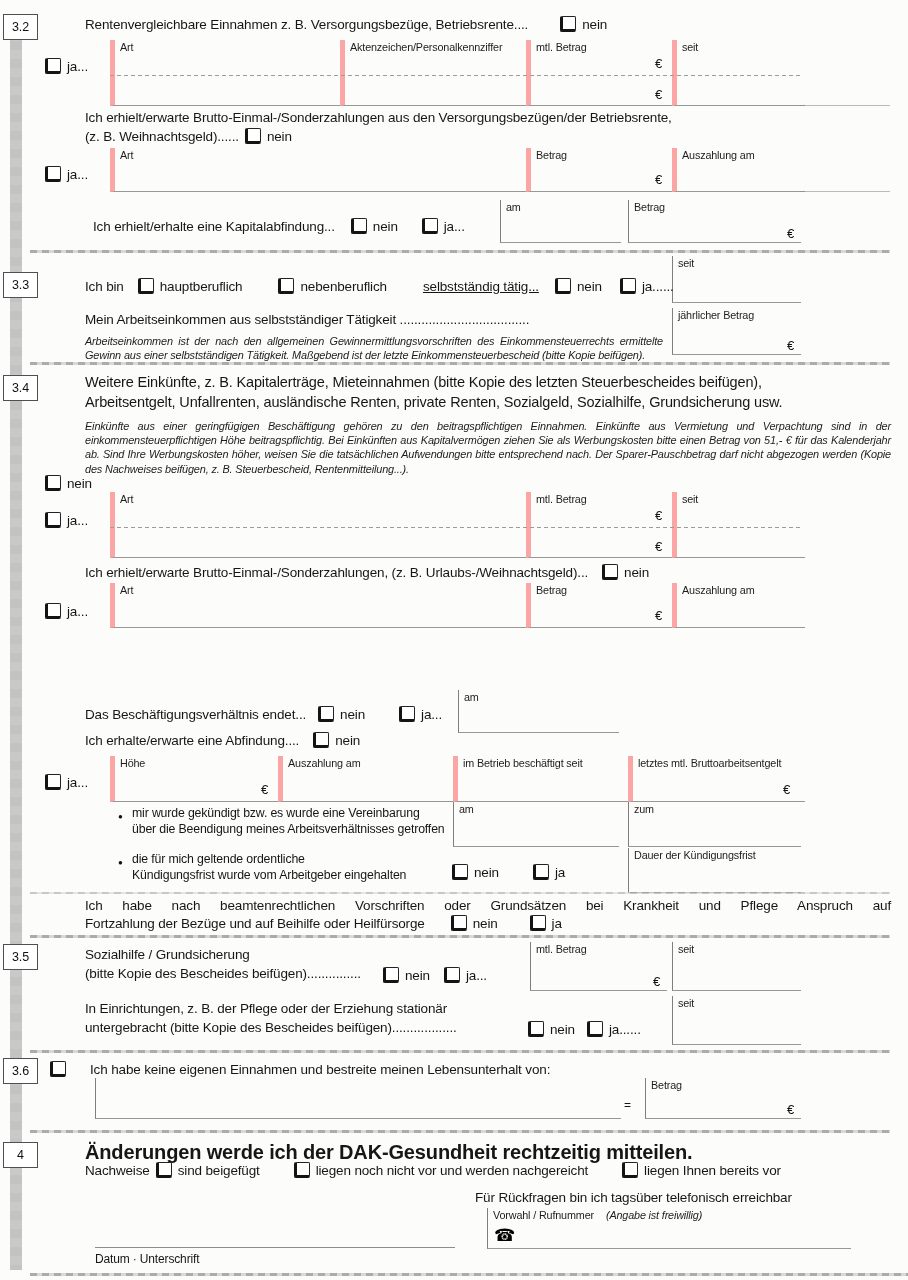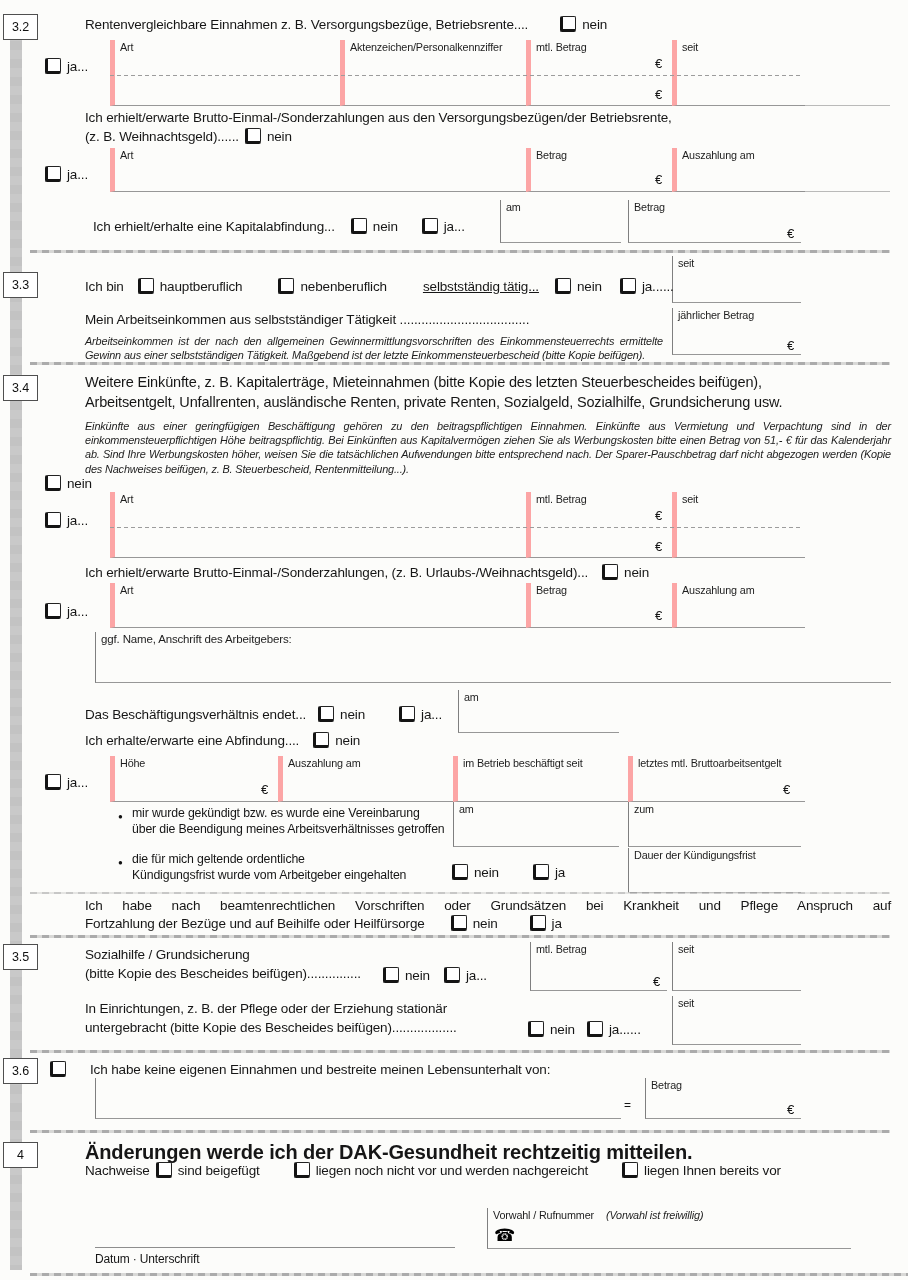--- a/index.html
+++ b/index.html
@@ -198,23 +198,20 @@
       </div>
     <div class="col" style="left:416px;width:146px;">
       <span class="lbl">Betrag</span>
       <span class="abs" style="left:124px;top:25px;font-size:13px;">€</span>
     </div>
     <div class="col" style="left:562px;width:128px;">
         <span class="lbl">Auszahlung am</span>
       </div>
   </div>
 
-  <div class="fld" style="left:95px;top:632px;width:795px;height:50px;">
-    <span class="lbl" style="font-size:11.5px;">ggf. Name, Anschrift des Arbeitgebers:</span>
-  </div>
 
   <div class="row" style="left:85px;top:706px;">
     <span class="t">Das Beschäftigungsverhältnis endet...</span>
     <span class="cb" style="margin-left:6px;"></span>
     <span class="t">nein</span>
     <span class="cb" style="margin-left:28px;"></span>
     <span class="t">ja...</span>
   </div>
   <div class="fld" style="left:458px;top:690px;width:160px;height:42px;">
     <span class="lbl">am</span>
@@ -344,23 +341,24 @@
   <div class="row" style="left:85px;top:1162px;">
     <span class="t">Nachweise</span>
     <span class="cb"></span>
     <span class="t">sind beigefügt</span>
     <span class="cb" style="margin-left:28px;"></span>
     <span class="t">liegen noch nicht vor und werden nachgereicht</span>
     <span class="cb" style="margin-left:28px;"></span>
     <span class="t">liegen Ihnen bereits vor</span>
   </div>
 
+  <div class="t abs" style="left:475px;top:1190px;">Für Rückfragen bin ich tagsüber telefonisch erreichbar</div>
   <div class="fld" style="left:487px;top:1208px;width:363px;height:40px;">
     <span class="lbl">Vorwahl / Rufnummer</span>
-    <span class="lbl ital" style="left:118px;">(Vorwahl ist freiwillig)</span>
+    <span class="lbl ital" style="left:118px;">(Angabe ist freiwillig)</span>
     <span class="phoneglyph">☎</span>
   </div>
 
   <div class="hline" style="left:95px;top:1247px;width:360px;"></div>
   <div class="abs" style="left:95px;top:1252px;font-size:12px;">Datum · Unterschrift</div>
 
   <div class="sep" style="left:30px;top:1273px;width:878px;"></div>
 
 </div>
 

